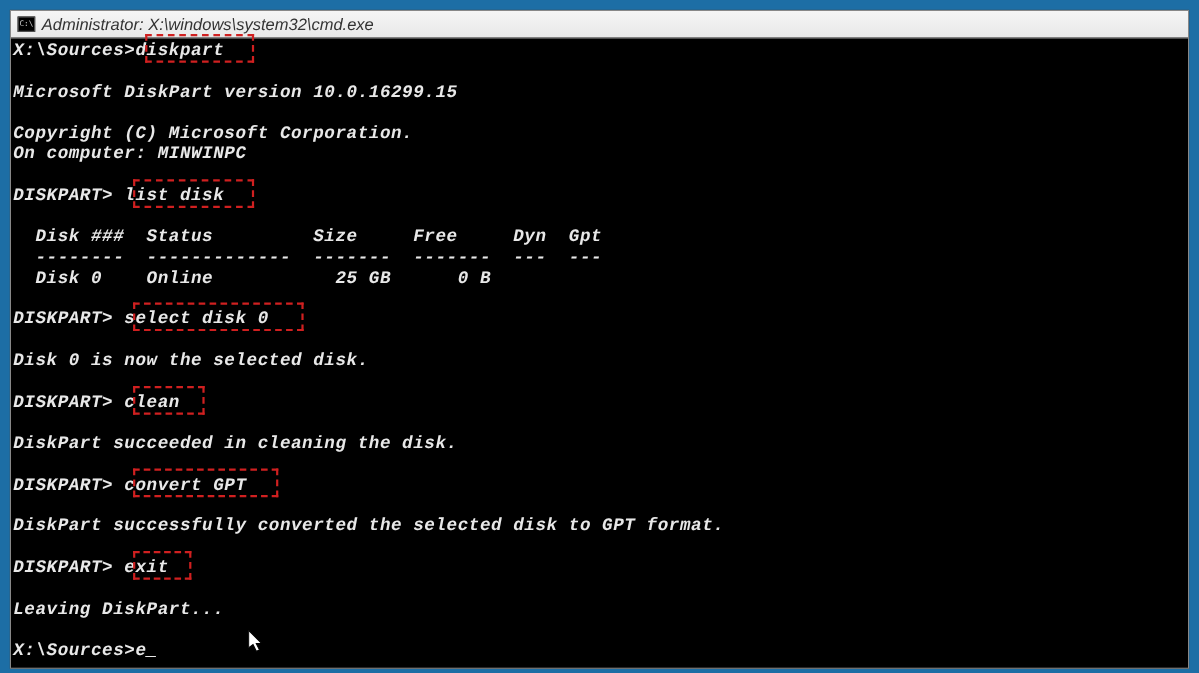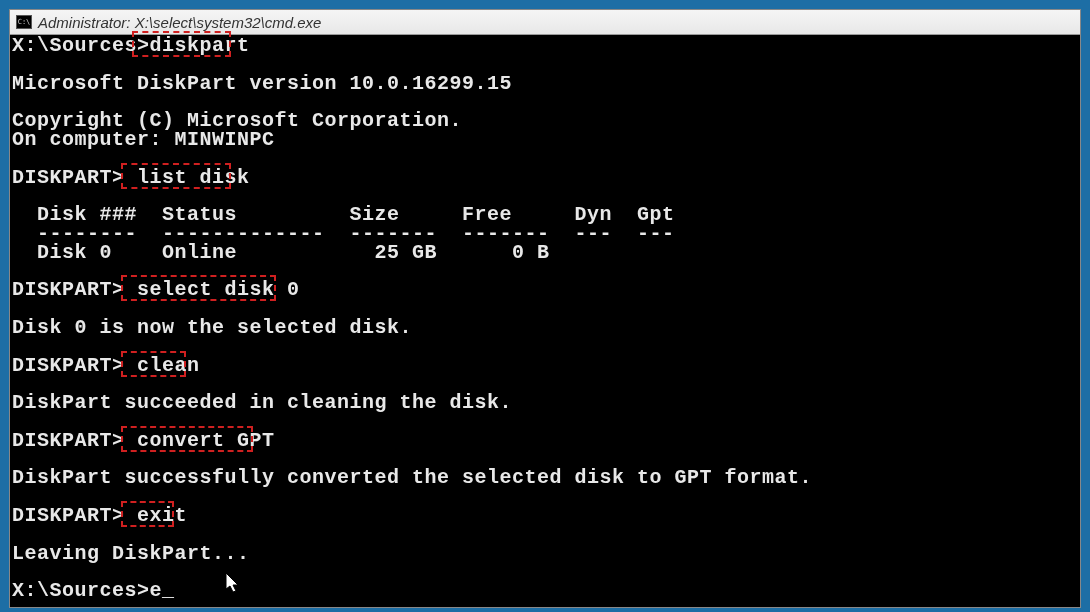--- a/index.html
+++ b/index.html
@@ -49,27 +49,28 @@
     }
     .titlebar-text {
       font-family: "Segoe UI", Tahoma, sans-serif;
       font-size: 15px;
       font-style: italic;
       color: #333;
     }
     .terminal {
       padding: 2px 2px;
       font-family: "Consolas", "Courier New", monospace;
-      font-size: 20px;
+      font-size: 16px;
       line-height: 18.8px;
       color: #e8e8e8;
       white-space: pre;
       letter-spacing: 0.5px;
       position: relative;
       font-weight: bold;
+      font-style: italic;
     }
     .line {
       position: relative;
       height: 18.8px;
     }
     .highlight {
       border: 2px dashed #d02020;
       padding: 0 2px;
       position: absolute;
       pointer-events: none;
@@ -84,21 +85,21 @@
     }
   </style>
 </head>
 <body>
 
 <div class="window">
   <div class="titlebar">
     <div class="titlebar-icon">
       <span class="titlebar-icon-inner">C:\</span>
     </div>
-    <span class="titlebar-text">Administrator: X:\select\system32\cmd.exe</span>
+    <span class="titlebar-text">Administrator: X:\windows\system32\cmd.exe</span>
   </div>
   <div class="terminal" id="terminal"><div class="line"><span>X:\Sources&gt;</span><span>diskpart</span><span class="highlight" style="left: 120.3px; width: 98.4px; top: -6px; height: 26px;"></span></div><div class="line"></div><div class="line">Microsoft DiskPart version 10.0.16299.15</div><div class="line"></div><div class="line">Copyright (C) Microsoft Corporation.</div><div class="line">On computer: MINWINPC</div><div class="line"></div><div class="line"><span>DISKPART&gt; </span><span>list disk</span><span class="highlight" style="left: 109px; width: 109.7px; top: -6px; height: 26px;"></span></div><div class="line"></div><div class="line">  Disk ###  Status         Size     Free     Dyn  Gpt</div><div class="line">  --------  -------------  -------  -------  ---  ---</div><div class="line">  Disk 0    Online           25 GB      0 B</div><div class="line"></div><div class="line"><span>DISKPART&gt; </span><span>select disk 0</span><span class="highlight" style="left: 109px; width: 154.9px; top: -6px; height: 26px;"></span></div><div class="line"></div><div class="line">Disk 0 is now the selected disk.</div><div class="line"></div><div class="line"><span>DISKPART&gt; </span><span>clean</span><span class="highlight" style="left: 109px; width: 64.5px; top: -6px; height: 26px;"></span></div><div class="line"></div><div class="line">DiskPart succeeded in cleaning the disk.</div><div class="line"></div><div class="line"><span>DISKPART&gt; </span><span>convert GPT</span><span class="highlight" style="left: 109px; width: 132.3px; top: -6px; height: 26px;"></span></div><div class="line"></div><div class="line">DiskPart successfully converted the selected disk to GPT format.</div><div class="line"></div><div class="line"><span>DISKPART&gt; </span><span>exit</span><span class="highlight" style="left: 109px; width: 53.2px; top: -6px; height: 26px;"></span></div><div class="line"></div><div class="line">Leaving DiskPart...</div><div class="line"></div><div class="line"><span>X:\Sources&gt;</span><span>e</span><span>_</span></div></div>
 </div>
 
 <div class="mouse-cursor">
   <svg width="16" height="22" viewBox="0 0 16 22">
     <path d="M0,0 L0,16 L4,13 L7,19 L10,18 L7,12 L12,12 Z" fill="#fff" stroke="#000" stroke-width="1"></path>
   </svg>
 </div>
 

